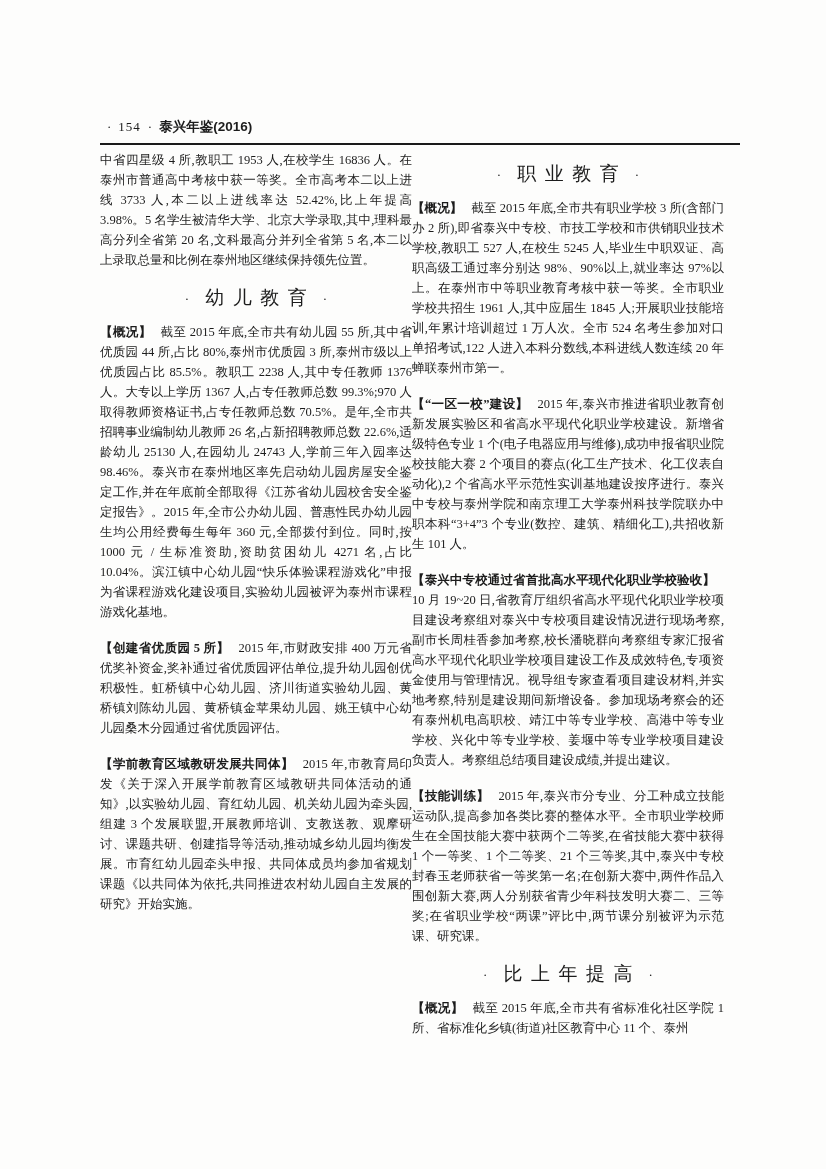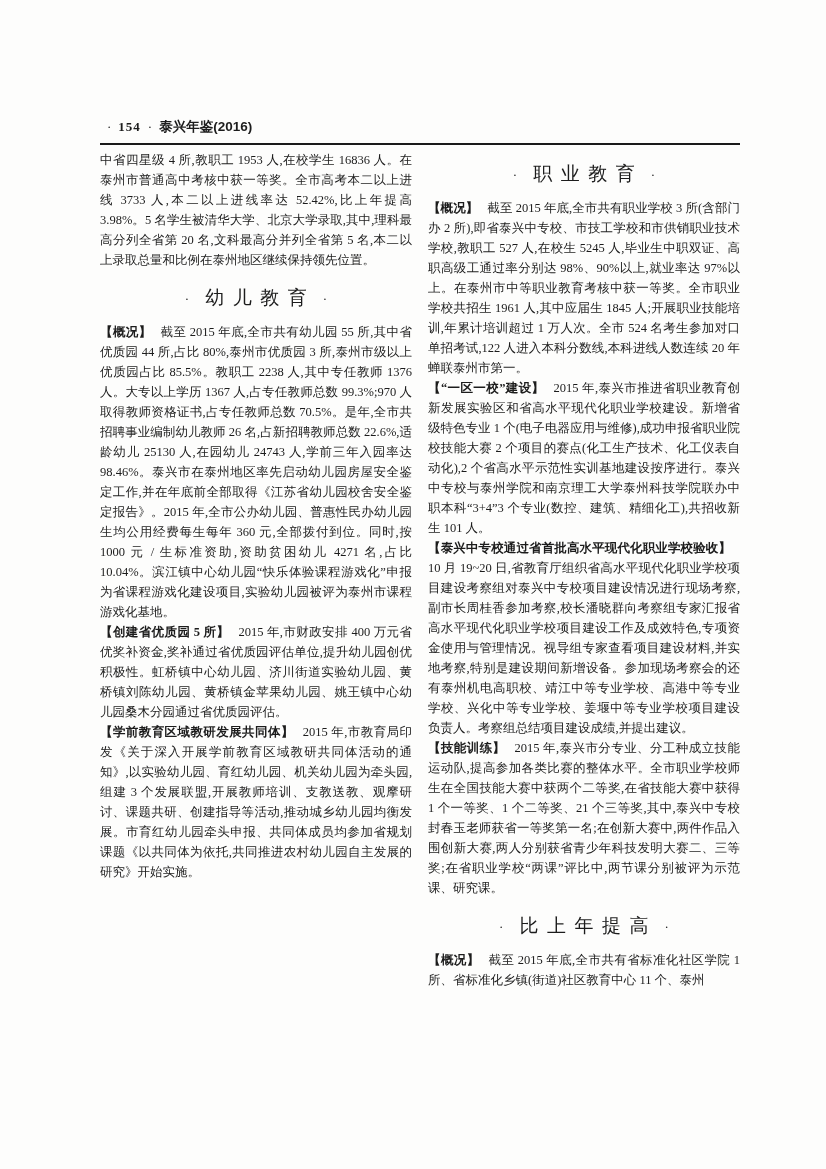--- a/index.html
+++ b/index.html
@@ -25,45 +25,43 @@
     align-items: baseline;
     font-size: 13px;
     padding-bottom: 7px;
   }
   .running-head .dot {
     font-size: 13px;
     padding: 0 7px;
   }
   .running-head .pagenum {
     letter-spacing: 1px;
-    font-weight: bold;
   }
   .running-head .booktitle {
     font-family: "Liberation Sans", "DejaVu Sans", sans-serif;
     font-weight: 700;
     font-size: 13.5px;
   }
   .head-rule {
     width: 100%;
     height: 2px;
     background: #1a1a1a;
   }
   .columns {
     display: flex;
-    gap: 16px;
     margin-top: 5px;
   }
   .col {
     width: 312px;
     font-size: 12.5px;
     line-height: 20px;
     text-align: justify;
   }
   p.bodytext { margin: 0; }
-  p.entry { }
+  p.entry { margin-top: 16px; }
   .entry-label {
     font-weight: 700;
     font-family: Liberation Serif, serif;
     font-size: 12.5px;
     padding-right: 9px;
   }
   h2.section-heading {
     display: flex;
     align-items: center;
     justify-content: center;

